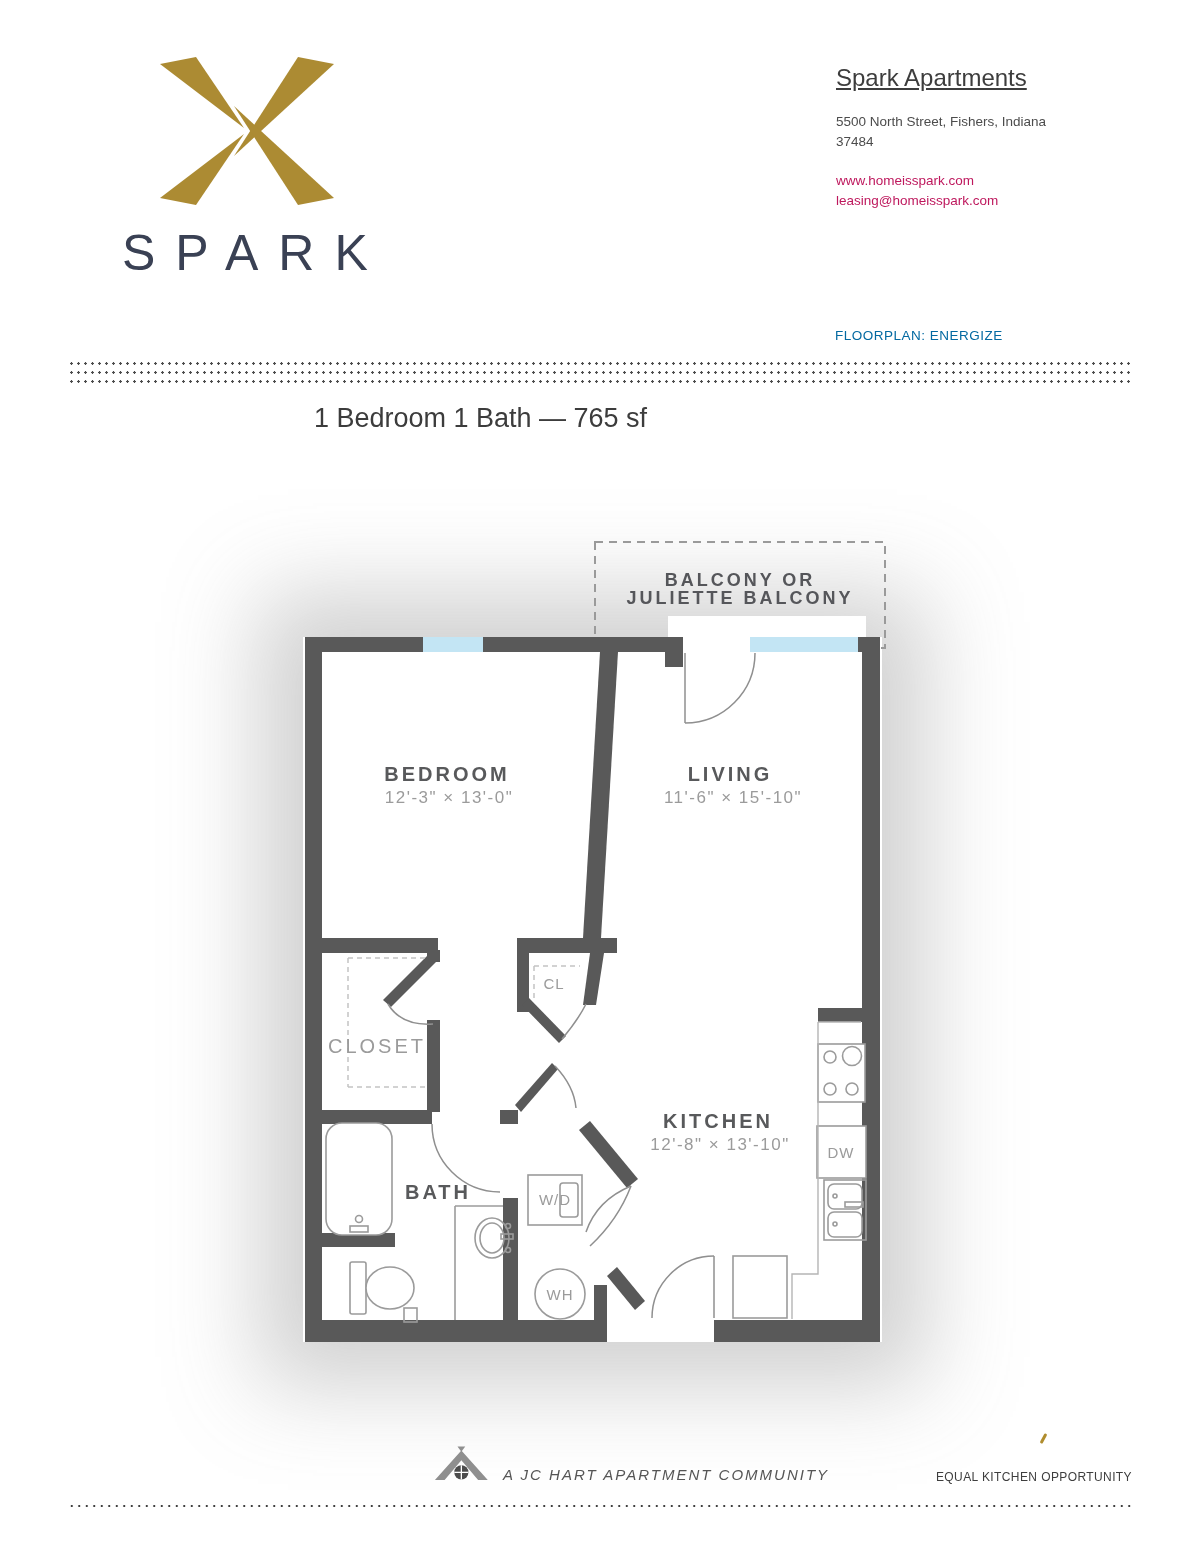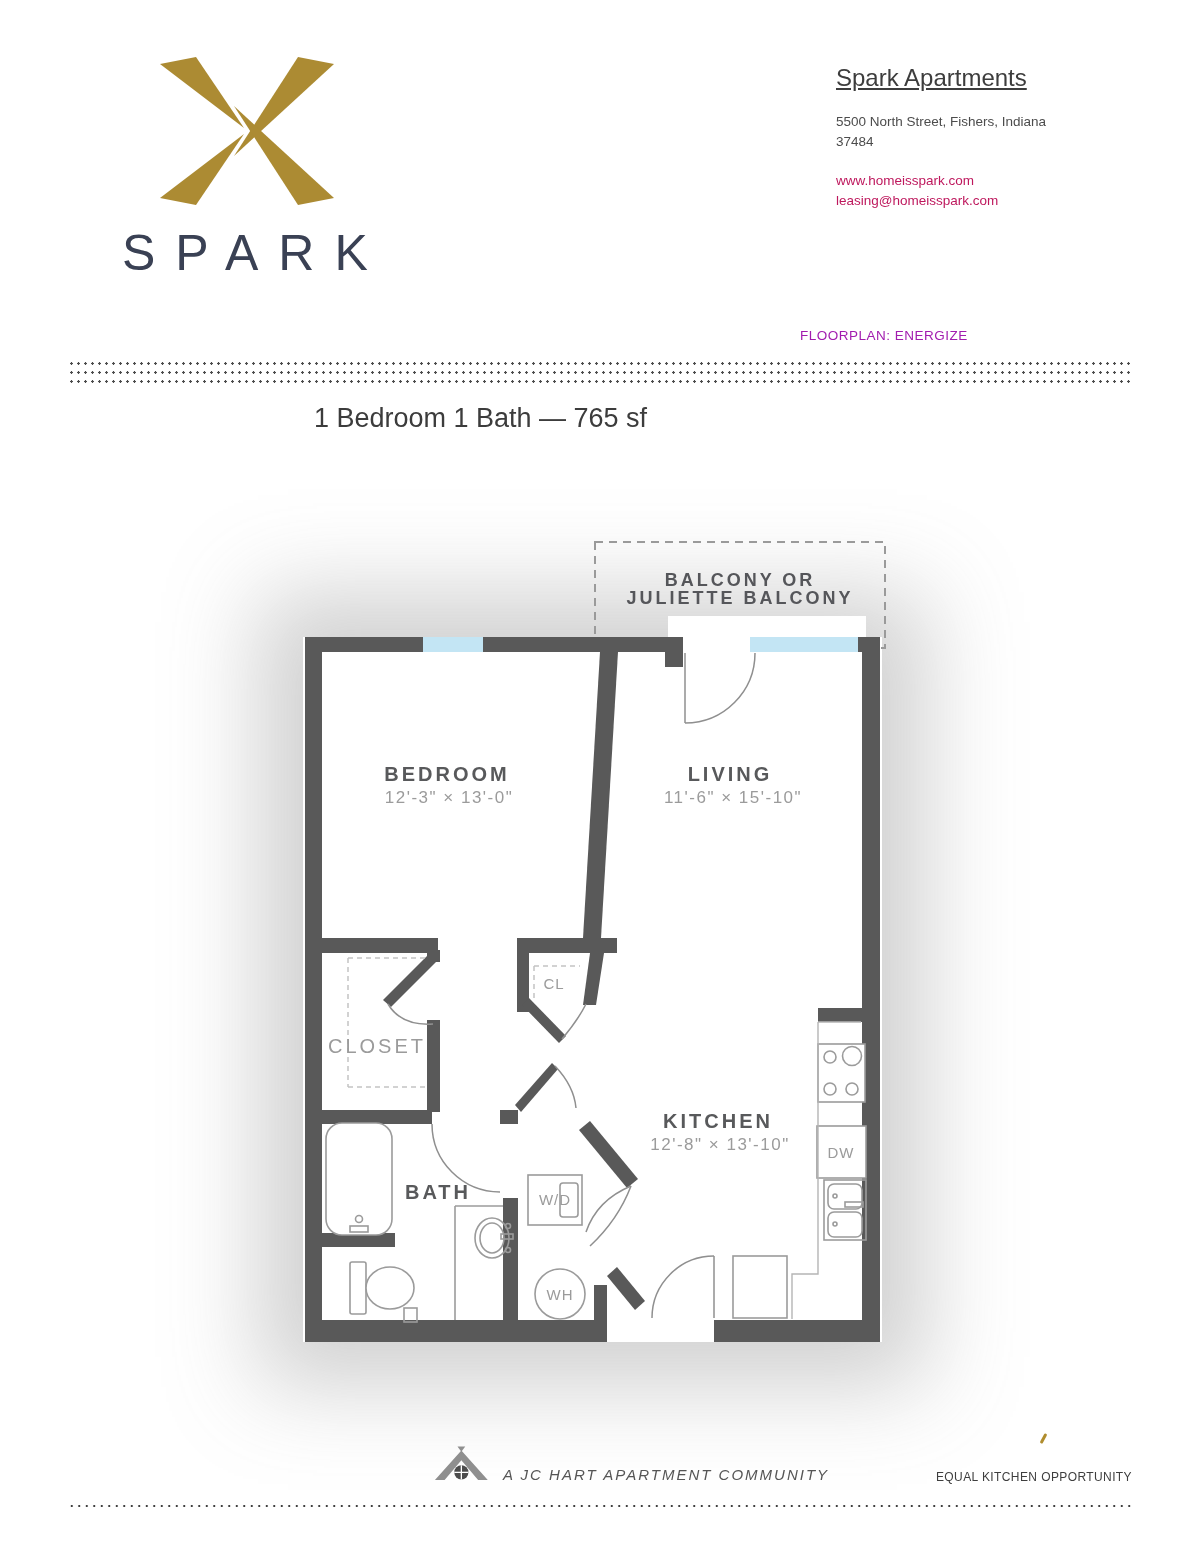--- a/index.html
+++ b/index.html
@@ -7,21 +7,21 @@
         font-family:"Liberation Sans",sans-serif;color:#3c3c3c;}
   .abs{position:absolute;}
 
   
   .brand-block{position:absolute;left:836px;top:64px;width:330px;}
   .brand-name{font-size:24px;color:#3d3d3d;margin:0 0 20px 0;font-weight:400;text-decoration:underline;}
   .addr{font-size:13.5px;color:#4c4c4c;line-height:1.5;margin-bottom:18px;}
   .contact{font-size:13.5px;color:#be185d;line-height:1.5;}
   .wordmark{position:absolute;left:122px;top:224px;font-size:50px;font-weight:400;
             letter-spacing:20px;color:#3a4154;}
-  .fp-label{position:absolute;left:800px;top:328px;font-size:13.5px;color:#a21caf;letter-spacing:.5px;}
+  .fp-label{position:absolute;left:835px;top:328px;font-size:13.5px;color:#0369a1;letter-spacing:.5px;}
 
   
   .dots-top{position:absolute;left:68px;top:357px;width:1064px;height:26px;
     background-image:radial-gradient(circle,#4b4b4b 1.1px,transparent 1.45px);
     background-size:7px 9px;background-position:0 2px;}
   .dots-bottom{position:absolute;left:68px;top:1502px;width:1064px;height:8px;
     background-image:radial-gradient(circle,#3f3f3f 1.2px,transparent 1.5px);
     background-size:7.5px 8px;}
 
   .doc-title{position:absolute;left:0;top:403px;width:961px;text-align:center;

